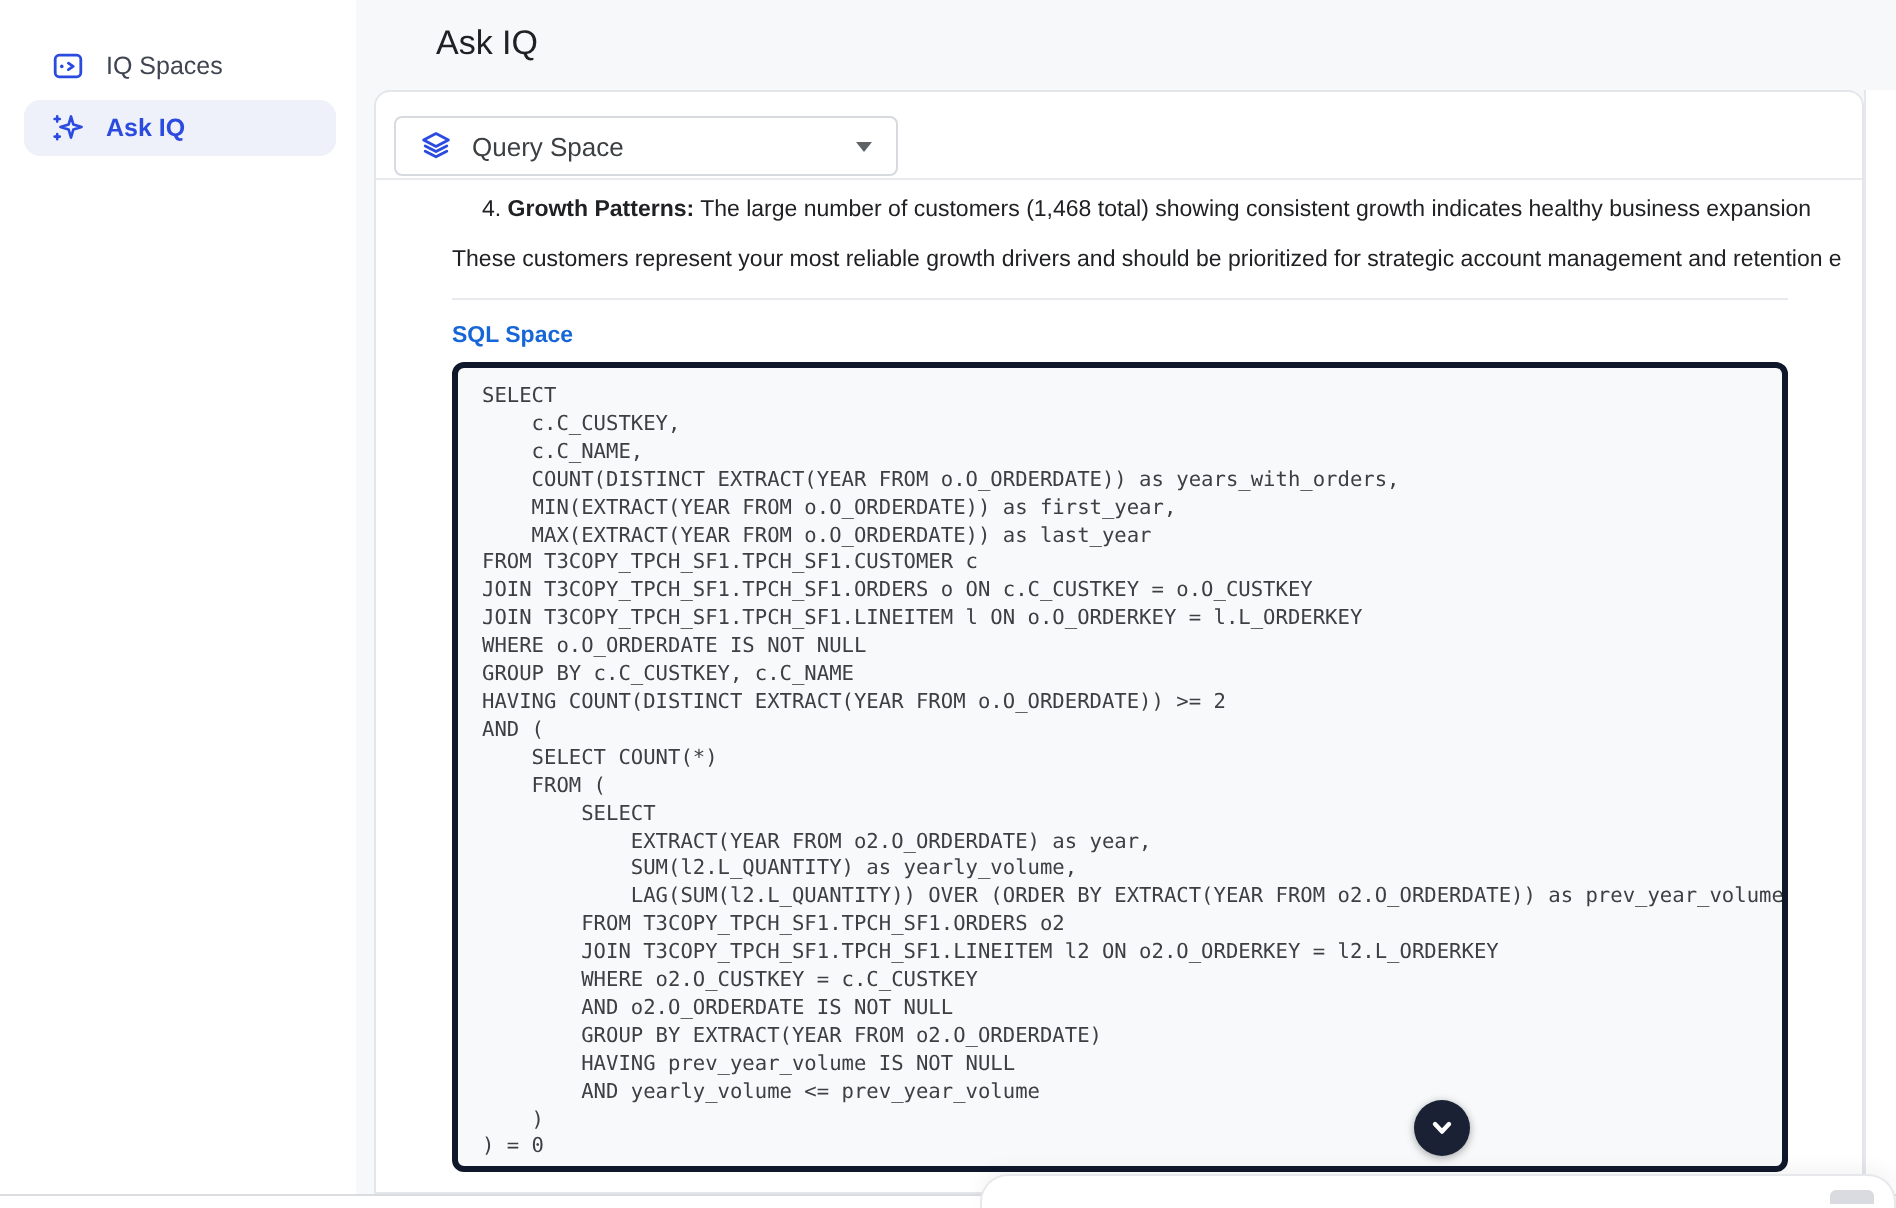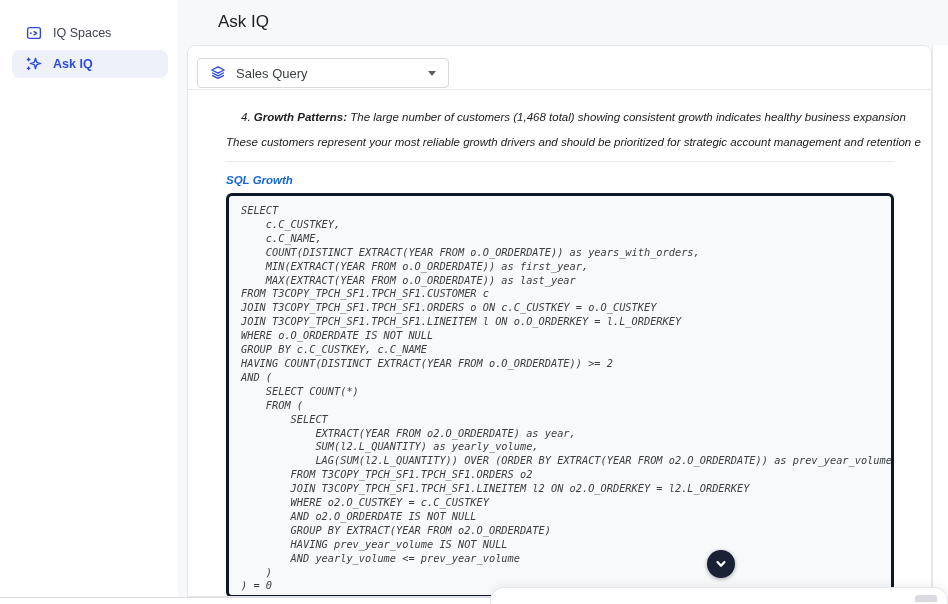--- a/index.html
+++ b/index.html
@@ -22,21 +22,21 @@
   .card { position:absolute; left:9px; top:45px; width:745px; height:552px; background:#fff;
           border:1px solid #e4e6eb; border-radius:8px 8px 0 0; }
   .card-header { position:relative; height:44px; border-bottom:1px solid #e8eaed; }
   .space-select { position:absolute; left:9px; top:12px; width:252px; height:30px; background:#fff;
                   border:1px solid #d7dade; border-radius:4px; display:flex; align-items:center;
                   padding:0 12px; gap:10px; font-size:13px; color:#3c4043; cursor:pointer;
                   font-family:"Liberation Sans",sans-serif; }
   .caret { margin-left:auto; width:0; height:0; border-left:4.5px solid transparent;
            border-right:4.5px solid transparent; border-top:5px solid #5f6368; }
 
-  .convo { position:absolute; left:38px; right:10px; top:45px; bottom:0; padding-top:20px; overflow:hidden;font-style:italic; }
+  .convo { position:absolute; left:38px; right:10px; top:45px; bottom:0; padding-top:8px; overflow:hidden; }
   .list-line { margin-left:15px; font-size:11.5px; color:#202124; white-space:nowrap; }
   .para { margin-top:13px; font-size:11.5px; color:#202124; white-space:nowrap; }
   .divider { margin-top:13px; width:668px; border-top:1px solid #e8eaed; }
   .sql-label { margin-top:12px; font-size:11.5px; font-weight:bold; color:#1766d8; }
   .code { margin-top:7px; width:668px; height:405px; background:#f8f9fa; border:3px solid #0f172a;
           border-radius:6px; padding:8px 12px; font-family:"DejaVu Sans Mono",monospace;
           font-size:10.3px; line-height:13.9px; color:#3c4043; white-space:pre; overflow:hidden; }
 
   .gutter { position:absolute; right:0; top:45px; width:16px; height:552px; background:#fff;
             border-left:1px solid #e6e8ec; z-index:3; }
@@ -92,33 +92,33 @@
 
       <div class="card-header">
         <button class="space-select">
           <span class="ico" style="display:flex;width:16px;height:16px;">
             <svg width="16" height="16" viewBox="0 0 16 16" fill="none" stroke="#2b4be0" stroke-width="1.4" stroke-linecap="round" stroke-linejoin="round">
               <path d="M8 1.8 L14.2 5 L8 8.2 L1.8 5 Z"></path>
               <path d="M2.6 8 L8 10.8 L13.4 8"></path>
               <path d="M2.6 10.6 L8 13.4 L13.4 10.6"></path>
             </svg>
           </span>
-          <span>Sales Query</span>
+          <span>Query Space</span>
           <span class="caret"></span>
         </button>
       </div>
 
       <div class="convo">
         <div class="list-line">
           <span>4.</span>
           <strong>Growth Patterns:</strong><span> The large number of customers (1,468 total) showing consistent growth indicates healthy business expansion</span>
         </div>
         <p class="para">These customers represent your most reliable growth drivers and should be prioritized for strategic account management and retention efforts.</p>
         <div class="divider"></div>
-        <div class="sql-label">SQL Growth</div>
+        <div class="sql-label">SQL Space</div>
         <pre class="code">SELECT
     c.C_CUSTKEY,
     c.C_NAME,
     COUNT(DISTINCT EXTRACT(YEAR FROM o.O_ORDERDATE)) as years_with_orders,
     MIN(EXTRACT(YEAR FROM o.O_ORDERDATE)) as first_year,
     MAX(EXTRACT(YEAR FROM o.O_ORDERDATE)) as last_year
 FROM T3COPY_TPCH_SF1.TPCH_SF1.CUSTOMER c
 JOIN T3COPY_TPCH_SF1.TPCH_SF1.ORDERS o ON c.C_CUSTKEY = o.O_CUSTKEY
 JOIN T3COPY_TPCH_SF1.TPCH_SF1.LINEITEM l ON o.O_ORDERKEY = l.L_ORDERKEY
 WHERE o.O_ORDERDATE IS NOT NULL

